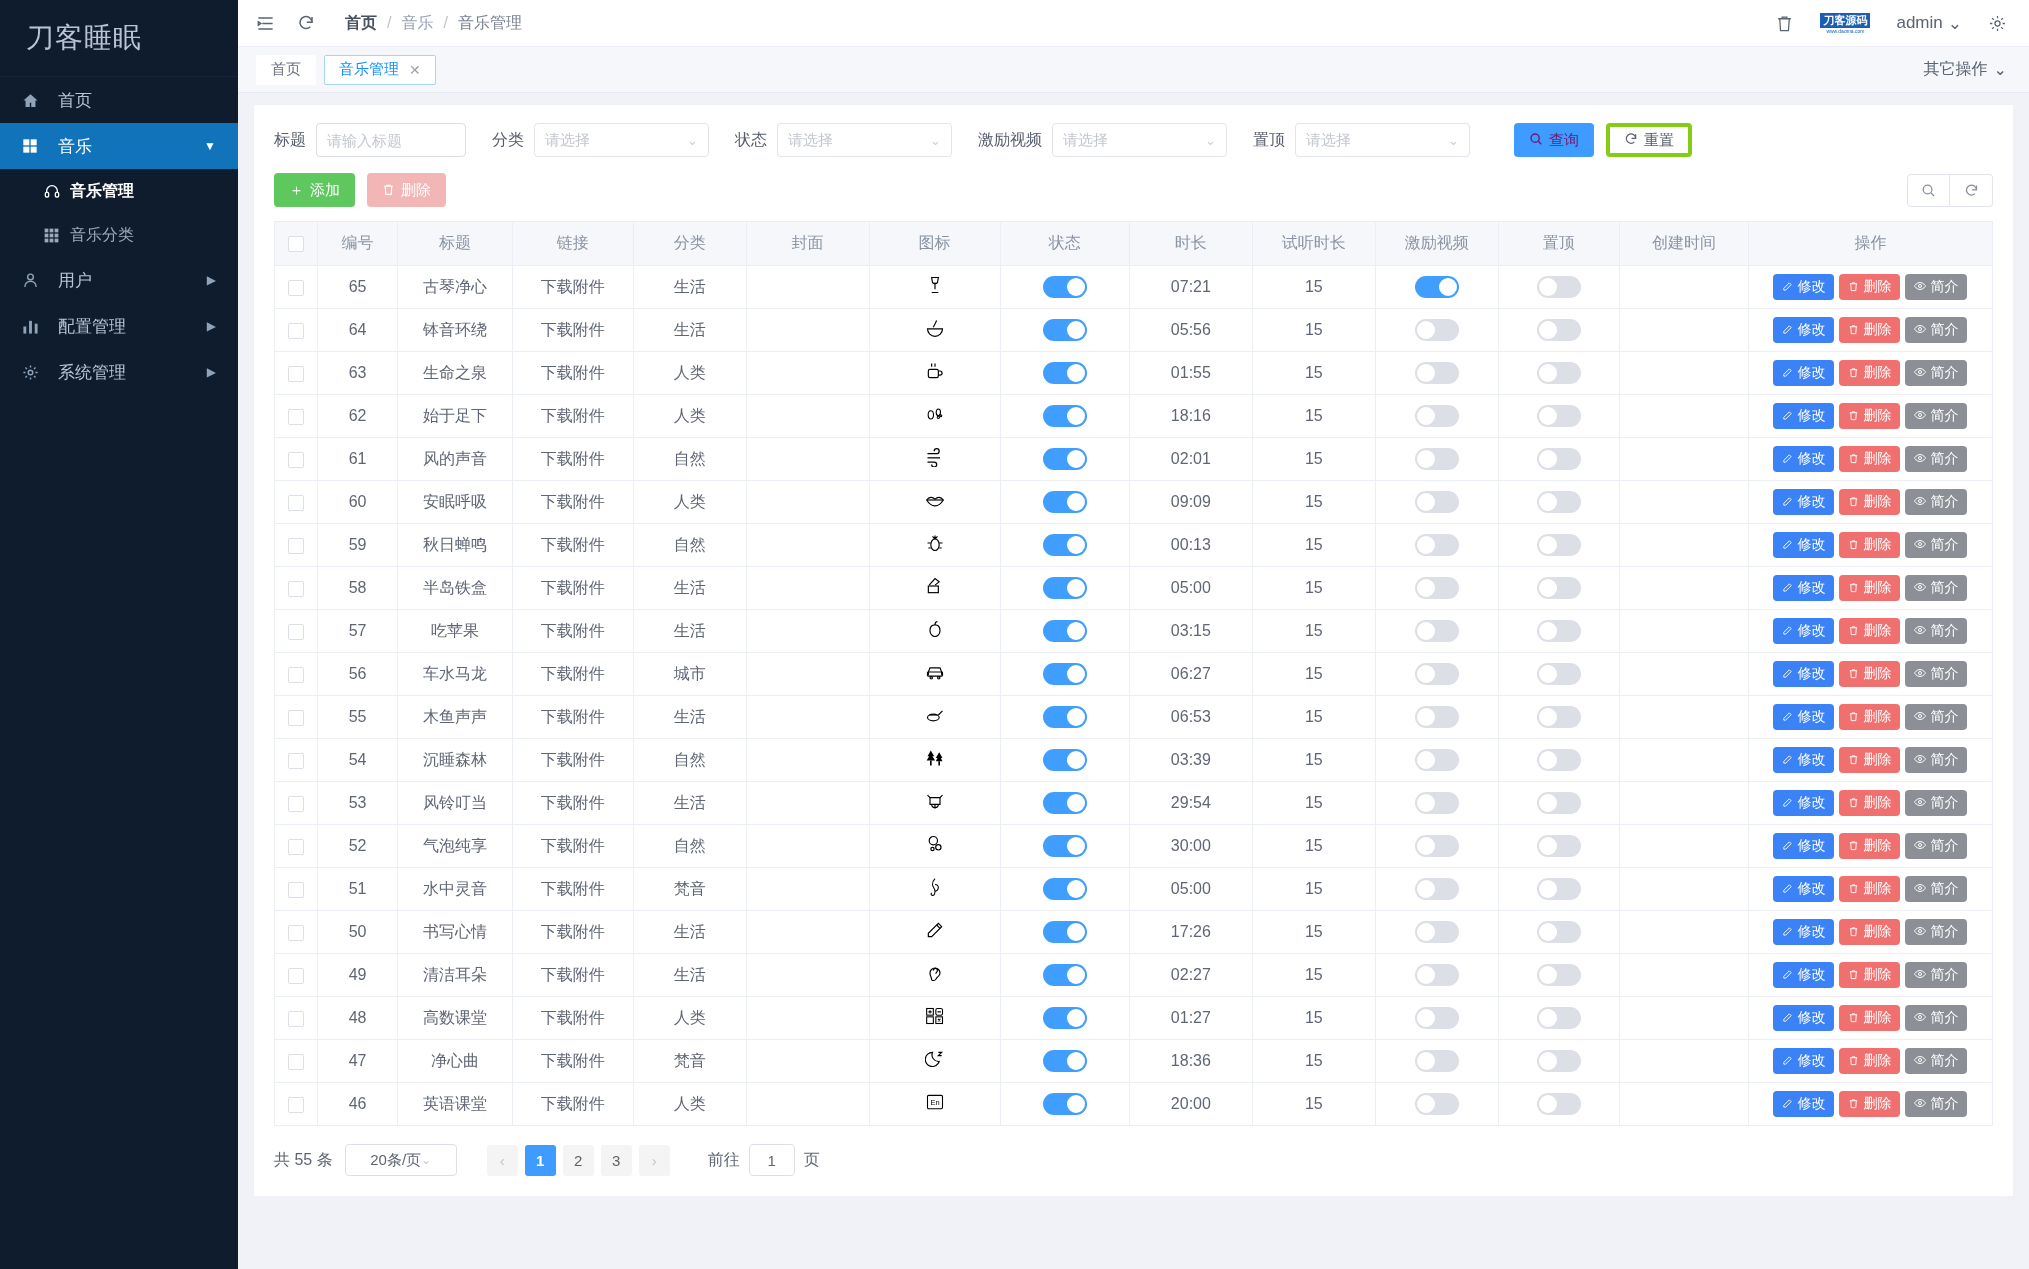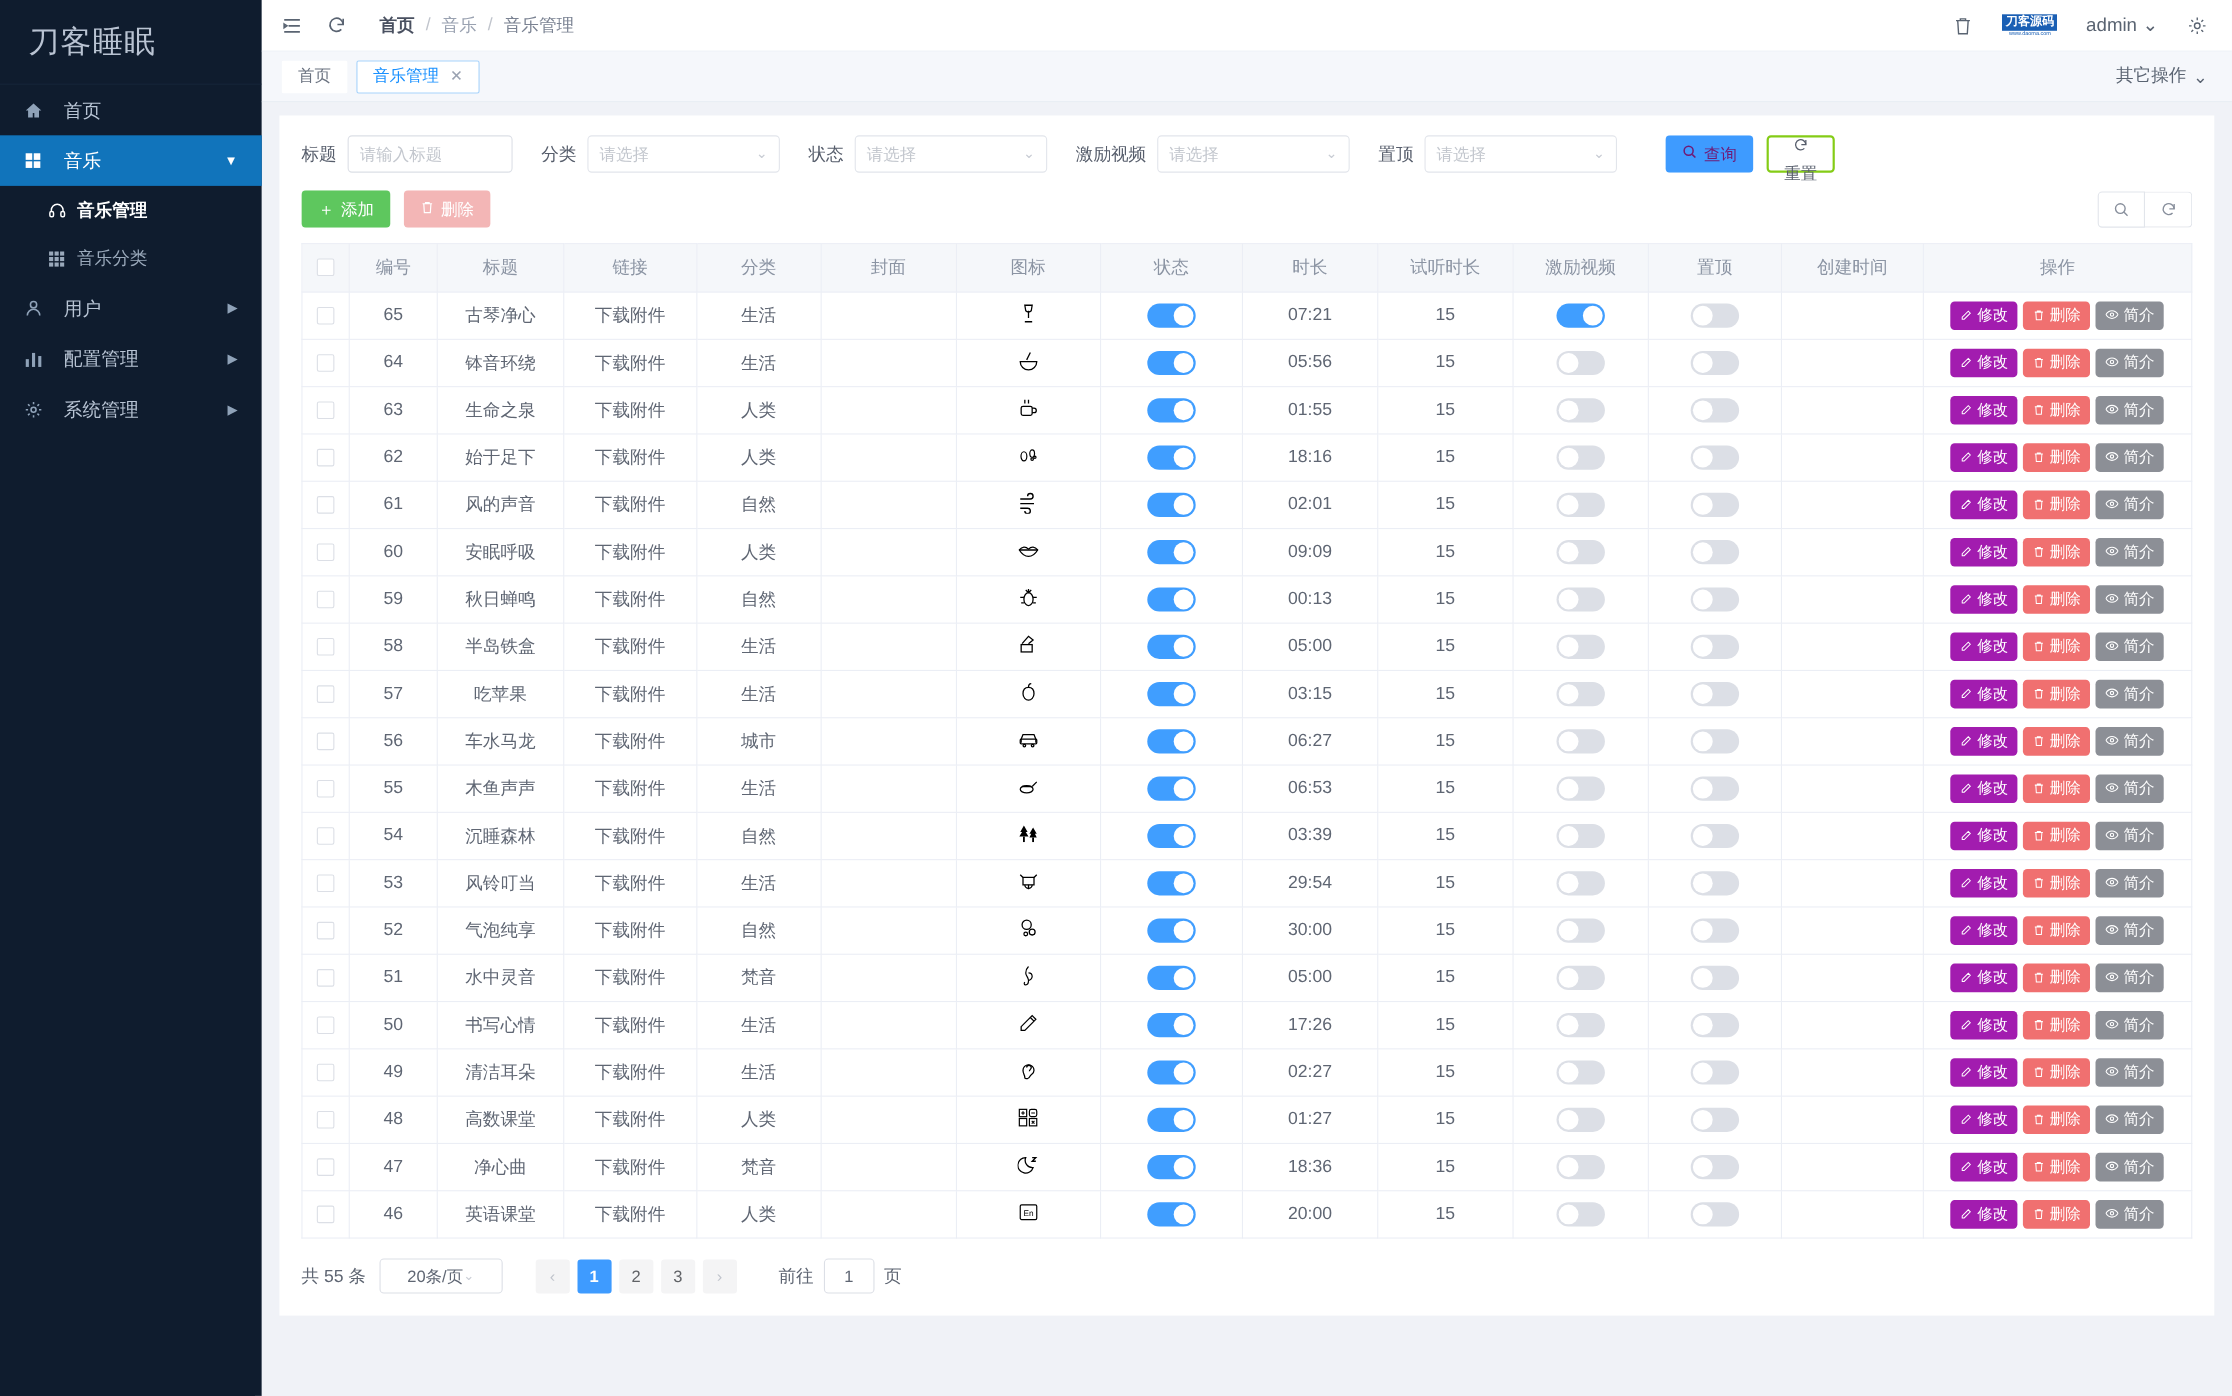--- a/index.html
+++ b/index.html
@@ -101,21 +101,21 @@
     color:#c3c7ce; cursor:pointer; background:#fff;
   }
   .fselect .cv { margin-left:auto; color:#c8ccd4; font-size:13px; }
   .gap { width:26px; }
   .btn {
     height:34px; display:inline-flex; align-items:center; gap:6px;
     padding: 0 14px; border-radius:4px; font-size:15px; cursor:pointer;
     border:1px solid transparent; white-space:nowrap;
   }
   .btn-primary { background:#3e9bff; color:#701a75;margin-left:18px; }
-  .btn-plain { background:#fff; color:#565d6b; border:2px solid #84cc16;flex-direction:column; }
+  .btn-plain { background:#fff; color:#565d6b; border:4px solid #84cc16; }
 
   
   .toolbar { display:flex; align-items:center; padding: 2px 20px 14px 20px; }
   .btn-green { background:#5ec75e; color:#fff; }
   .btn-red-dis { background:#f3b6b6; color:#fff; cursor:not-allowed; }
   .toolbar-right { margin-left:auto; display:flex; }
   .iconbtn {
     width:43px; height:33px; border:1px solid #e2e5eb; display:flex;
     align-items:center; justify-content:center; color:#888f9c; cursor:pointer;
     background:#fff;
@@ -148,21 +148,21 @@
     content:""; position:absolute; top:2px; left:2px; width:18px; height:18px;
     border-radius:50%; background:#fff;
   }
   .sw.on::after { left:24px; }
   .acts { display:flex; gap:5px; justify-content:center; align-items:center; }
   .abtn {
     height:26px; border-radius:4px; color:#fff; font-size:14px;
     display:inline-flex; align-items:center; gap:4px; padding: 0 9px; cursor:pointer;
     white-space:nowrap;
   }
-  .a-edit { background:#a21caf; }
+  .a-edit { background:#3b82f6; }
   .a-del { background:#f07070; }
   .a-info { background:#8c8f96; }
 
   
   .pager { display:flex; align-items:center; padding: 18px 20px 20px 20px; gap:12px; font-size:16px; color:#5f6673;}
   .psel {
     height:32px; width:112px; border:1px solid #dcdfe6; border-radius:4px;
     display:flex; align-items:center; justify-content:center; font-size:15px;
     color:#5f6673; cursor:pointer; position:relative; 
   }

